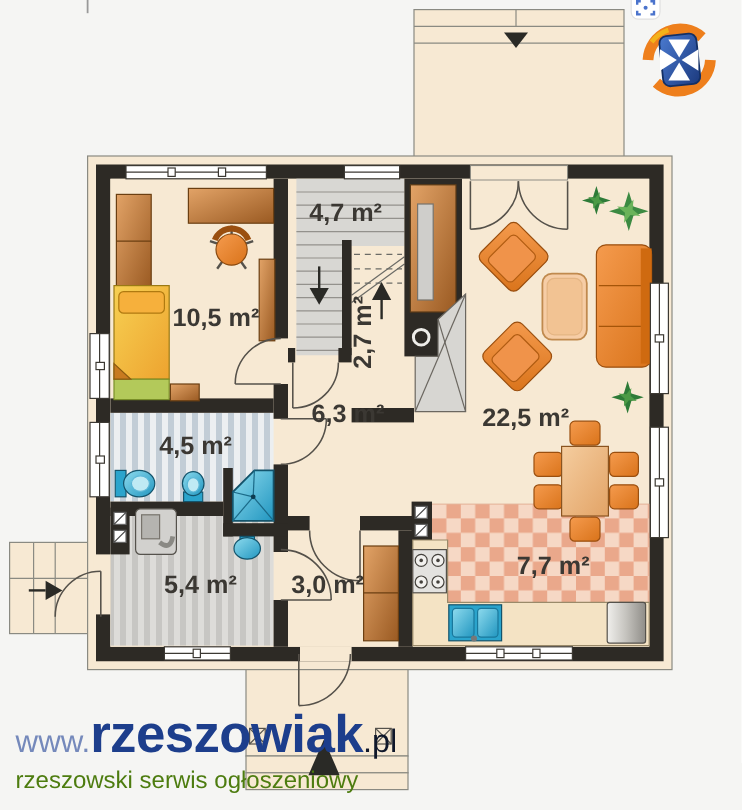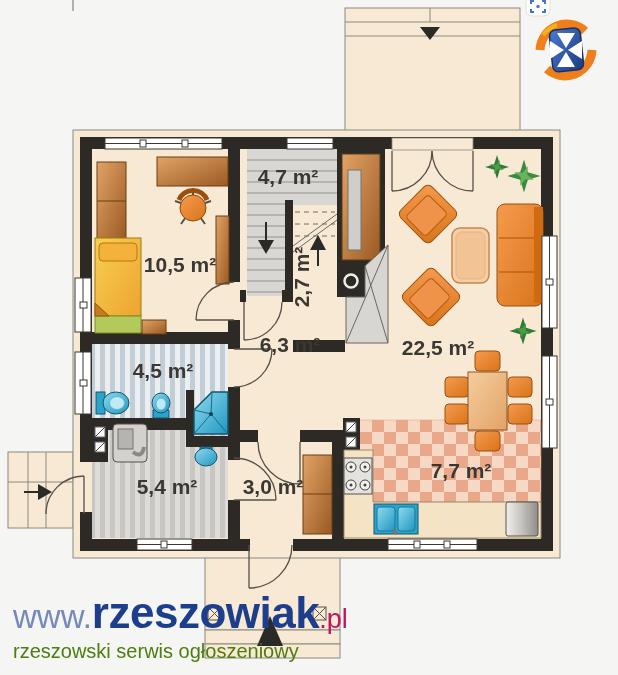--- a/index.html
+++ b/index.html
@@ -2,23 +2,23 @@
 <html><head>
 <meta charset="utf-8">
 <style>
   html,body{margin:0;padding:0;background:#ffffff;}
   .stage{position:relative;width:618px;height:675px;background:#f5f5f3;overflow:hidden;
          font-family:"Liberation Sans",sans-serif;}
   .stage svg{position:absolute;left:0;top:0;}
   .room-label{font-family:"Liberation Sans",sans-serif;font-weight:bold;font-size:21px;fill:#3b3833;}
   .wm{position:absolute;left:13px;top:596px;line-height:1;z-index:5;}
   .wm1{white-space:nowrap;line-height:34px;}
-  .wm-www{font-size:33px;color:#7589bb;}
+  .wm-www{font-size:26px;color:#7589bb;}
   .wm-brand{font-size:44px;font-weight:bold;color:#1d3e8c;letter-spacing:-0.5px;}
-  .wm-tld{font-size:27px;color:#be185d;margin-top:32px;}
+  .wm-tld{font-size:27px;color:#0f172a;margin-top:32px;}
   .wm2{font-size:20px;color:#4d7c0f;margin-top:1px;white-space:nowrap;}
 </style>
 </head>
 <body>
 
 <div class="stage">
 <svg width="618" height="675" viewBox="0 0 618 675">
   <defs>
     <pattern id="pBlueStripe" width="10" height="10" patternUnits="userSpaceOnUse">
       <rect width="10" height="10" fill="#eceff1"></rect>

